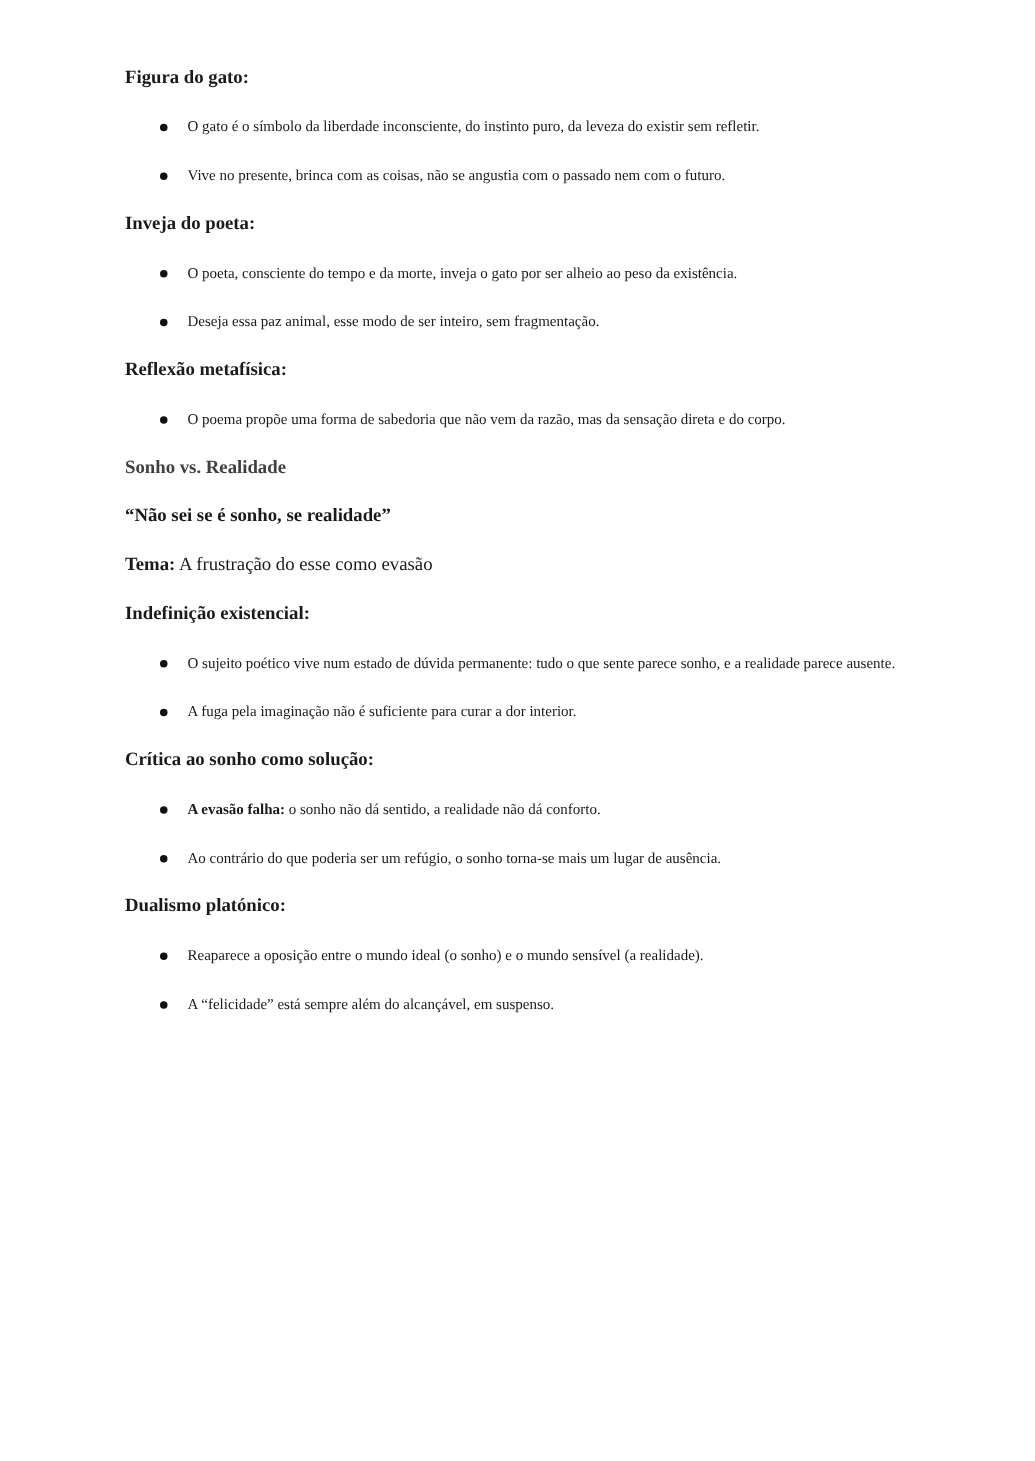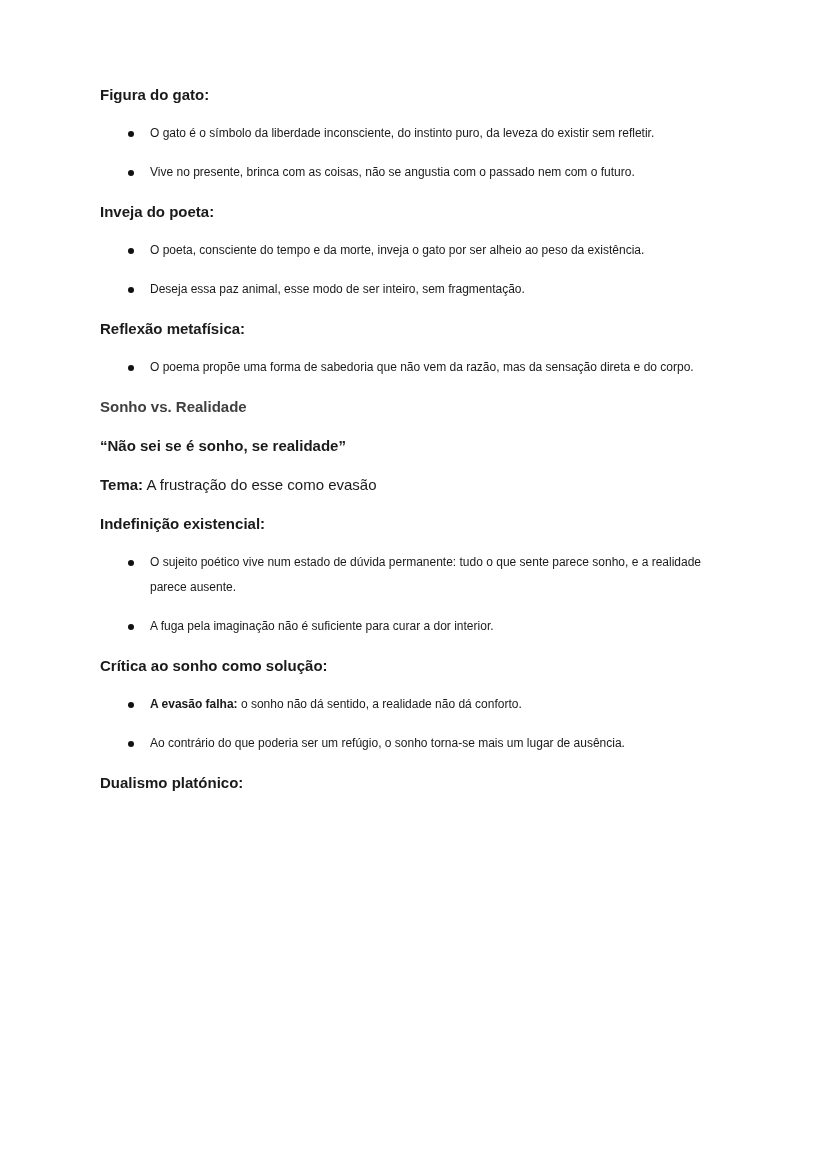--- a/index.html
+++ b/index.html
@@ -11,22 +11,23 @@
     width: 828px;
     height: 1169px;
     overflow: hidden;
     font-family: "Liberation Sans", "DejaVu Sans", sans-serif;
     color: #1a1a1a;
   }
   .page {
     box-sizing: border-box;
     width: 828px;
     height: 1169px;
-    padding: 82px 103px 0 100px;
+    padding: 50px 103px 0 100px;
     background: #ffffff;
+    font-family: Liberation Serif, serif;
   }
   .hd {
     font-size: 15px;
     font-weight: 700;
     line-height: 25px;
     margin: 0 0 14px 0;
   }
   .hd.orange {
     color: #404040;
   }
@@ -131,15 +132,23 @@
     </li>
     <li class="li">
       <span class="dot"></span>
       <span>Ao contrário do que poderia ser um refúgio, o sonho torna-se mais um lugar de ausência.</span>
     </li>
   </ul>
 
   <p class="hd">Dualismo platónico:</p>
 
   <ul class="bl">
+    <li class="li">
+      <span class="dot"></span>
+      <span>Reaparece a oposição entre o mundo ideal (o sonho) e o mundo sensível (a realidade).</span>
+    </li>
+    <li class="li">
+      <span class="dot"></span>
+      <span>A “felicidade” está sempre além do alcançável, em suspenso.</span>
+    </li>
   </ul>
 
 </div>
 
 </body></html>

